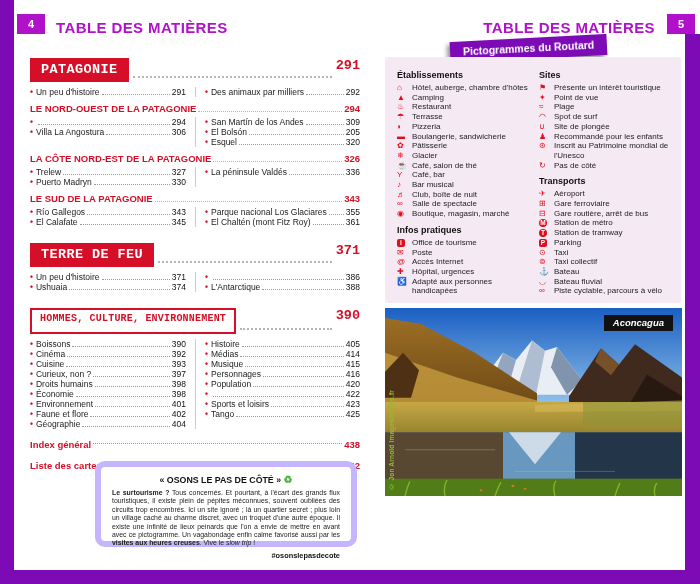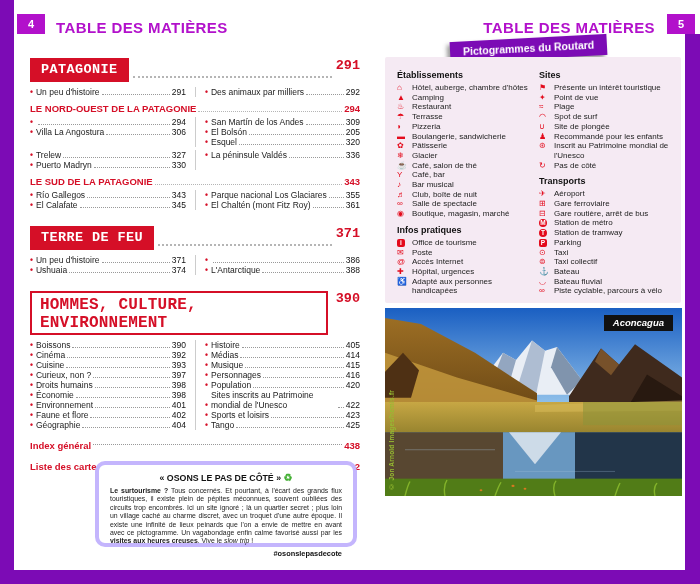--- a/index.html
+++ b/index.html
@@ -22,38 +22,38 @@
   .pn-left{left:17px;top:14px;}
   .pn-right{left:667px;top:14px;}
   .runhead{position:absolute;top:19px;color:var(--magenta);font-weight:bold;font-size:15px;letter-spacing:.4px;}
   .rh-left{left:56px;}
   .rh-right{right:45px;}
 
   
   .toc{position:absolute;left:30px;top:42px;width:330px;}
   .boxrow{display:flex;margin:16px 0 5px;font-family:Liberation Mono, monospace;}
   .redbox{background:var(--red);color:#fff;font-weight:bold;font-size:13.5px;letter-spacing:.4px;padding:4px 11px 5px;}
-  .outlinebox{background:#fff;color:var(--red);border:2px solid var(--red);font-weight:bold;font-size:16px;letter-spacing:.2px;padding:3px 8px 1px;}
+  .outlinebox{background:#fff;color:var(--red);border:2px solid var(--red);font-weight:bold;font-size:10px;letter-spacing:.2px;padding:3px 8px 8px;}
   .ldr-big{flex:1;border-bottom:2px dotted #b5b5b5;margin:0 4px 4px;}
   .boxpage{color:var(--red);font-weight:bold;font-size:13.5px;}
   .subhead{display:flex;align-items:baseline;margin:6px 0 3px;color:var(--red);font-weight:bold;font-size:9.5px;}
   .subhead .ldr{border-bottom:1.5px dotted #b5b5b5;}
   .cols{display:grid;grid-template-columns:1fr 1fr;margin:1px 0 3px;}
   .col-l{padding-right:9px;}
   .col-r{border-left:1px solid #ccc;padding-left:9px;}
   .ti{display:flex;align-items:flex-end;font-size:8.5px;line-height:10px;color:var(--ink);}
   .ti .b{color:var(--red);margin-right:3px;font-weight:bold;line-height:10px;}
   .ti .lbl{flex:0 1 auto;}
   .ldr{flex:1;border-bottom:1px dotted #999;margin:0 2px 2px;min-width:6px;}
   .pg{color:#111;}
   .idxrow{display:flex;align-items:center;color:var(--red);font-weight:bold;font-size:9.5px;margin-top:10px;}
   .idxrow .pg{color:var(--red);}
 
   
-  .callout{position:absolute;left:95px;top:461px;width:262px;height:86px;border:4px solid #c4b5fd;
+  .callout{position:absolute;left:95px;top:461px;width:262px;height:86px;border:6px solid #c4b5fd;
     border-radius:10px;padding:7px 11px 0;background:#fff;}
   .callout-title{text-align:center;font-weight:bold;font-size:8.8px;color:#111;margin-bottom:4px;}
   .eco-icon{color:#44b035;font-weight:bold;font-size:10px;}
   .callout-body{font-size:6.9px;line-height:8.4px;text-align:justify;color:#222;}
   .seg-b{font-weight:bold;} .seg-i{font-style:italic;}
   .hashtag{text-align:right;font-weight:bold;font-size:7.4px;margin-top:3px;color:#111;}
 
   
   .banner{position:absolute;left:450px;top:38px;background:var(--purple);color:#fff;font-weight:bold;
     font-size:10.5px;padding:4px 13px 5px;transform:rotate(-3deg);
@@ -162,20 +162,25 @@
           <div class="ti">
             <span class="b">•</span>
             <span class="lbl">Esquel</span>
             <span class="ldr"></span>
             <span class="pg">320</span>
           </div>
 
       </div>
     </div>
 
+    <div class="subhead">
+      <span>LA CÔTE NORD-EST DE LA PATAGONIE</span>
+      <span class="ldr"></span>
+      <span>326</span>
+    </div>
     <div class="cols">
       <div class="col-l">
 
           <div class="ti">
             <span class="b">•</span>
             <span class="lbl">Trelew</span>
             <span class="ldr"></span>
             <span class="pg">327</span>
           </div>
 
@@ -386,21 +391,20 @@
 
           <div class="ti">
             <span class="b">•</span>
             <span class="lbl">Population</span>
             <span class="ldr"></span>
             <span class="pg">420</span>
           </div>
 
           <div class="ti">
             <span class="b">•</span>
-            <span class="lbl">Sites inscrits au Patrimoine mondial de l'Unesco</span>
             <span class="ldr"></span>
             <span class="pg">422</span>
           </div>
 
           <div class="ti">
             <span class="b">•</span>
             <span class="lbl">Sports et loisirs</span>
             <span class="ldr"></span>
             <span class="pg">423</span>
           </div>

